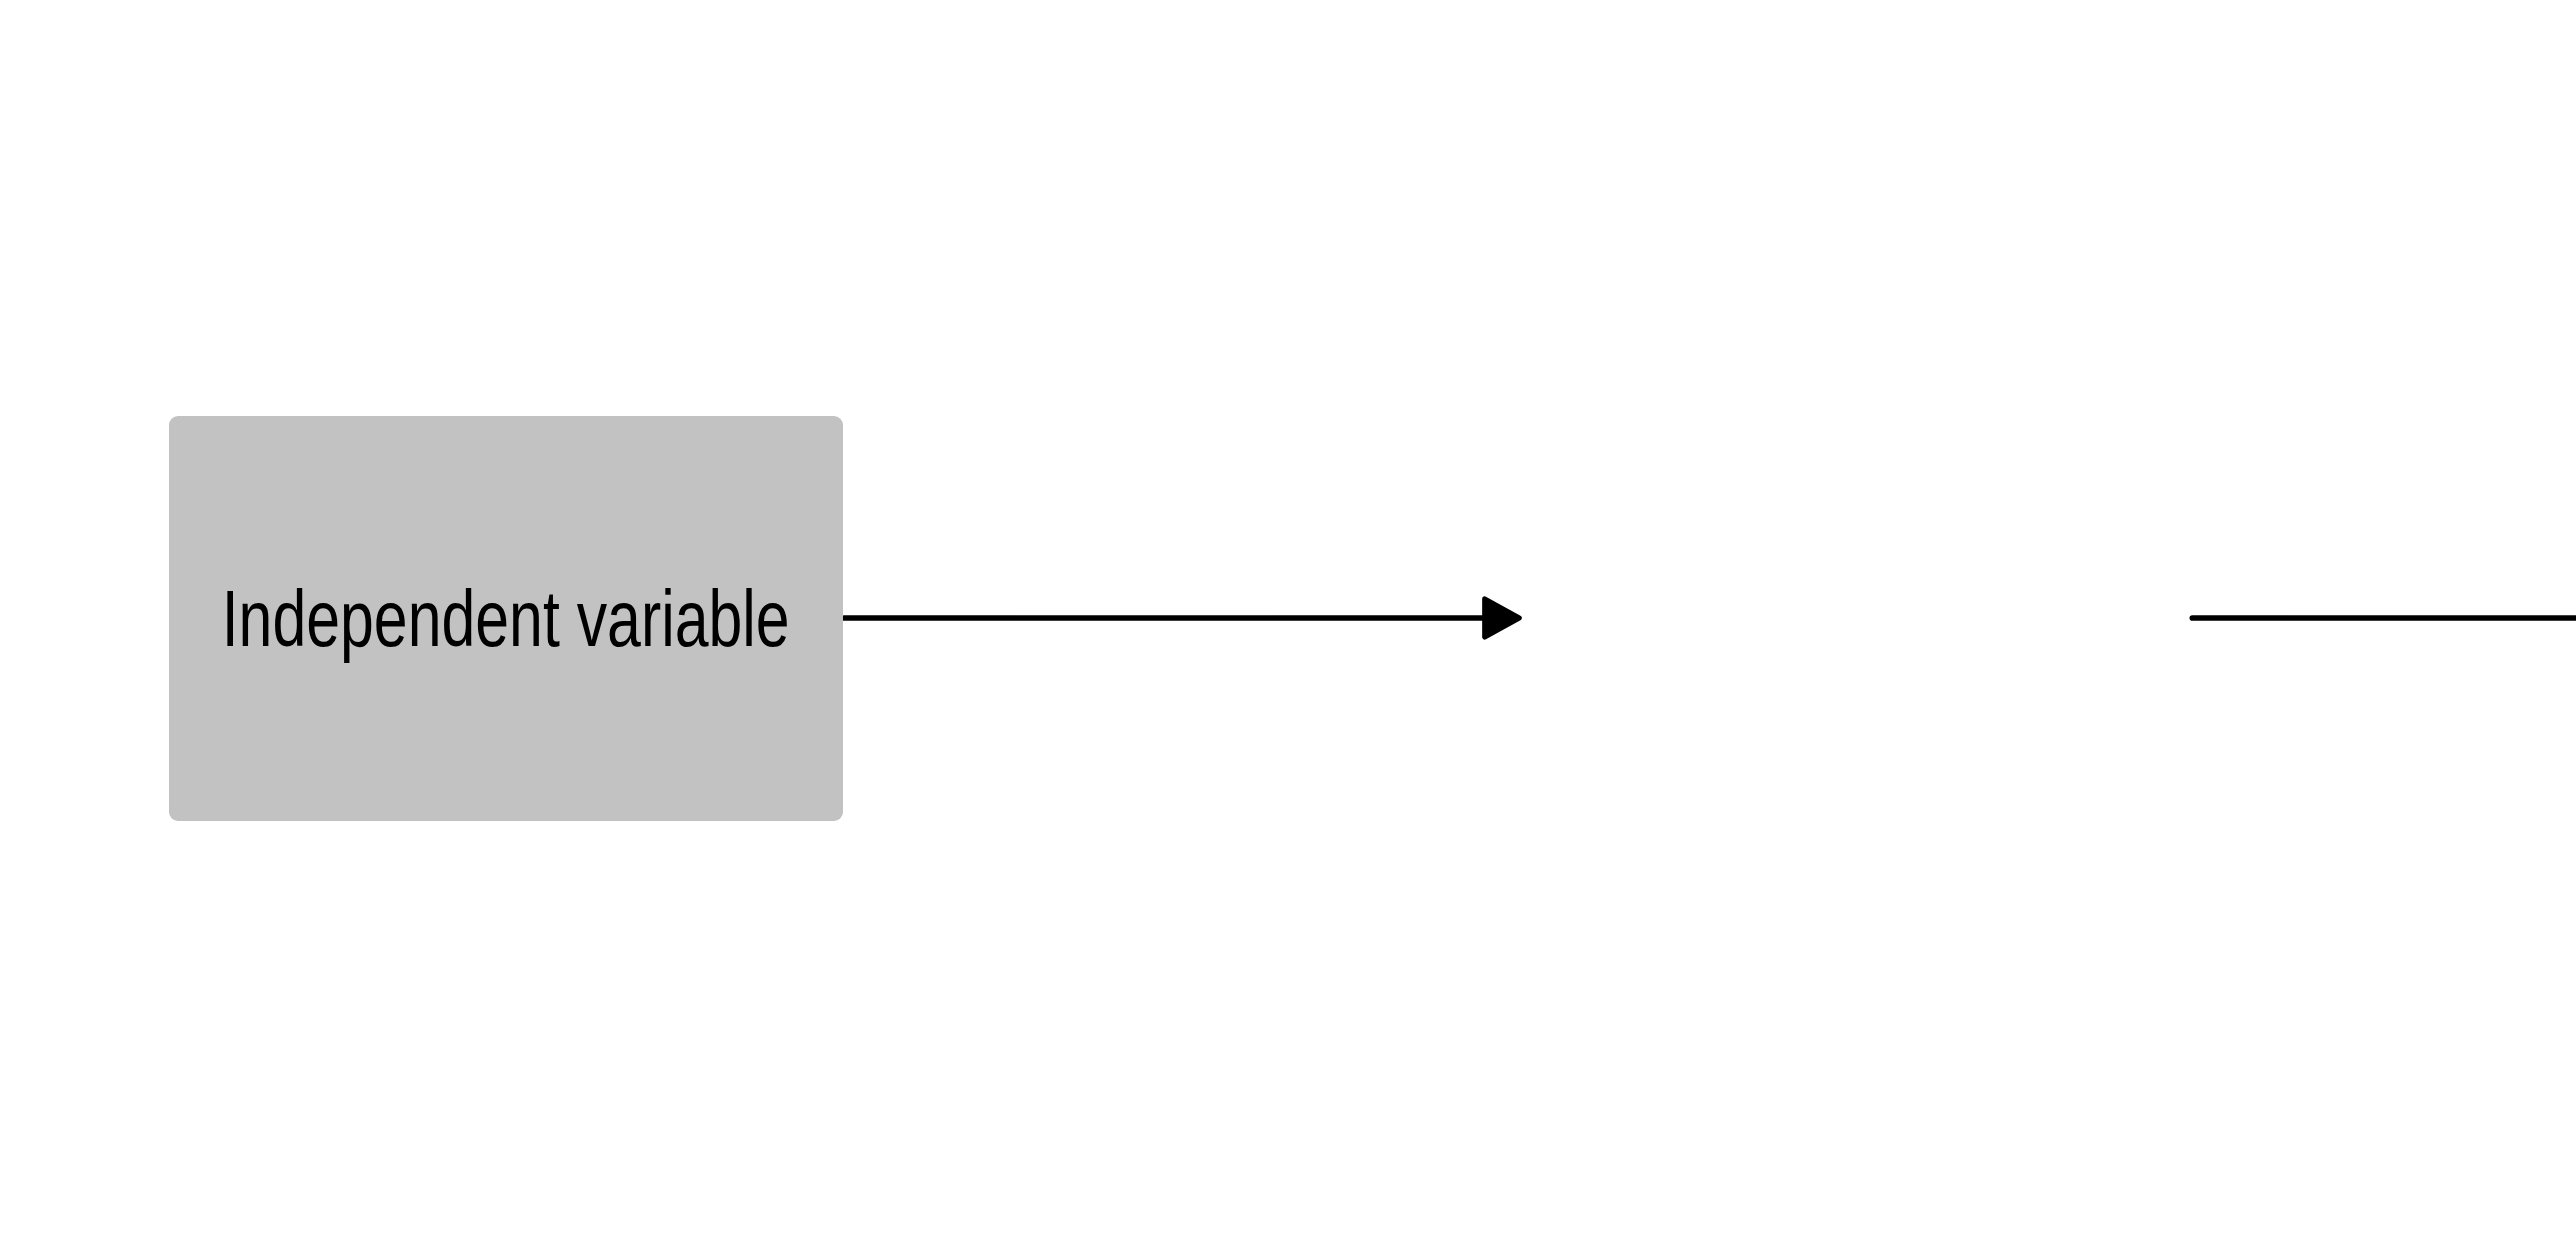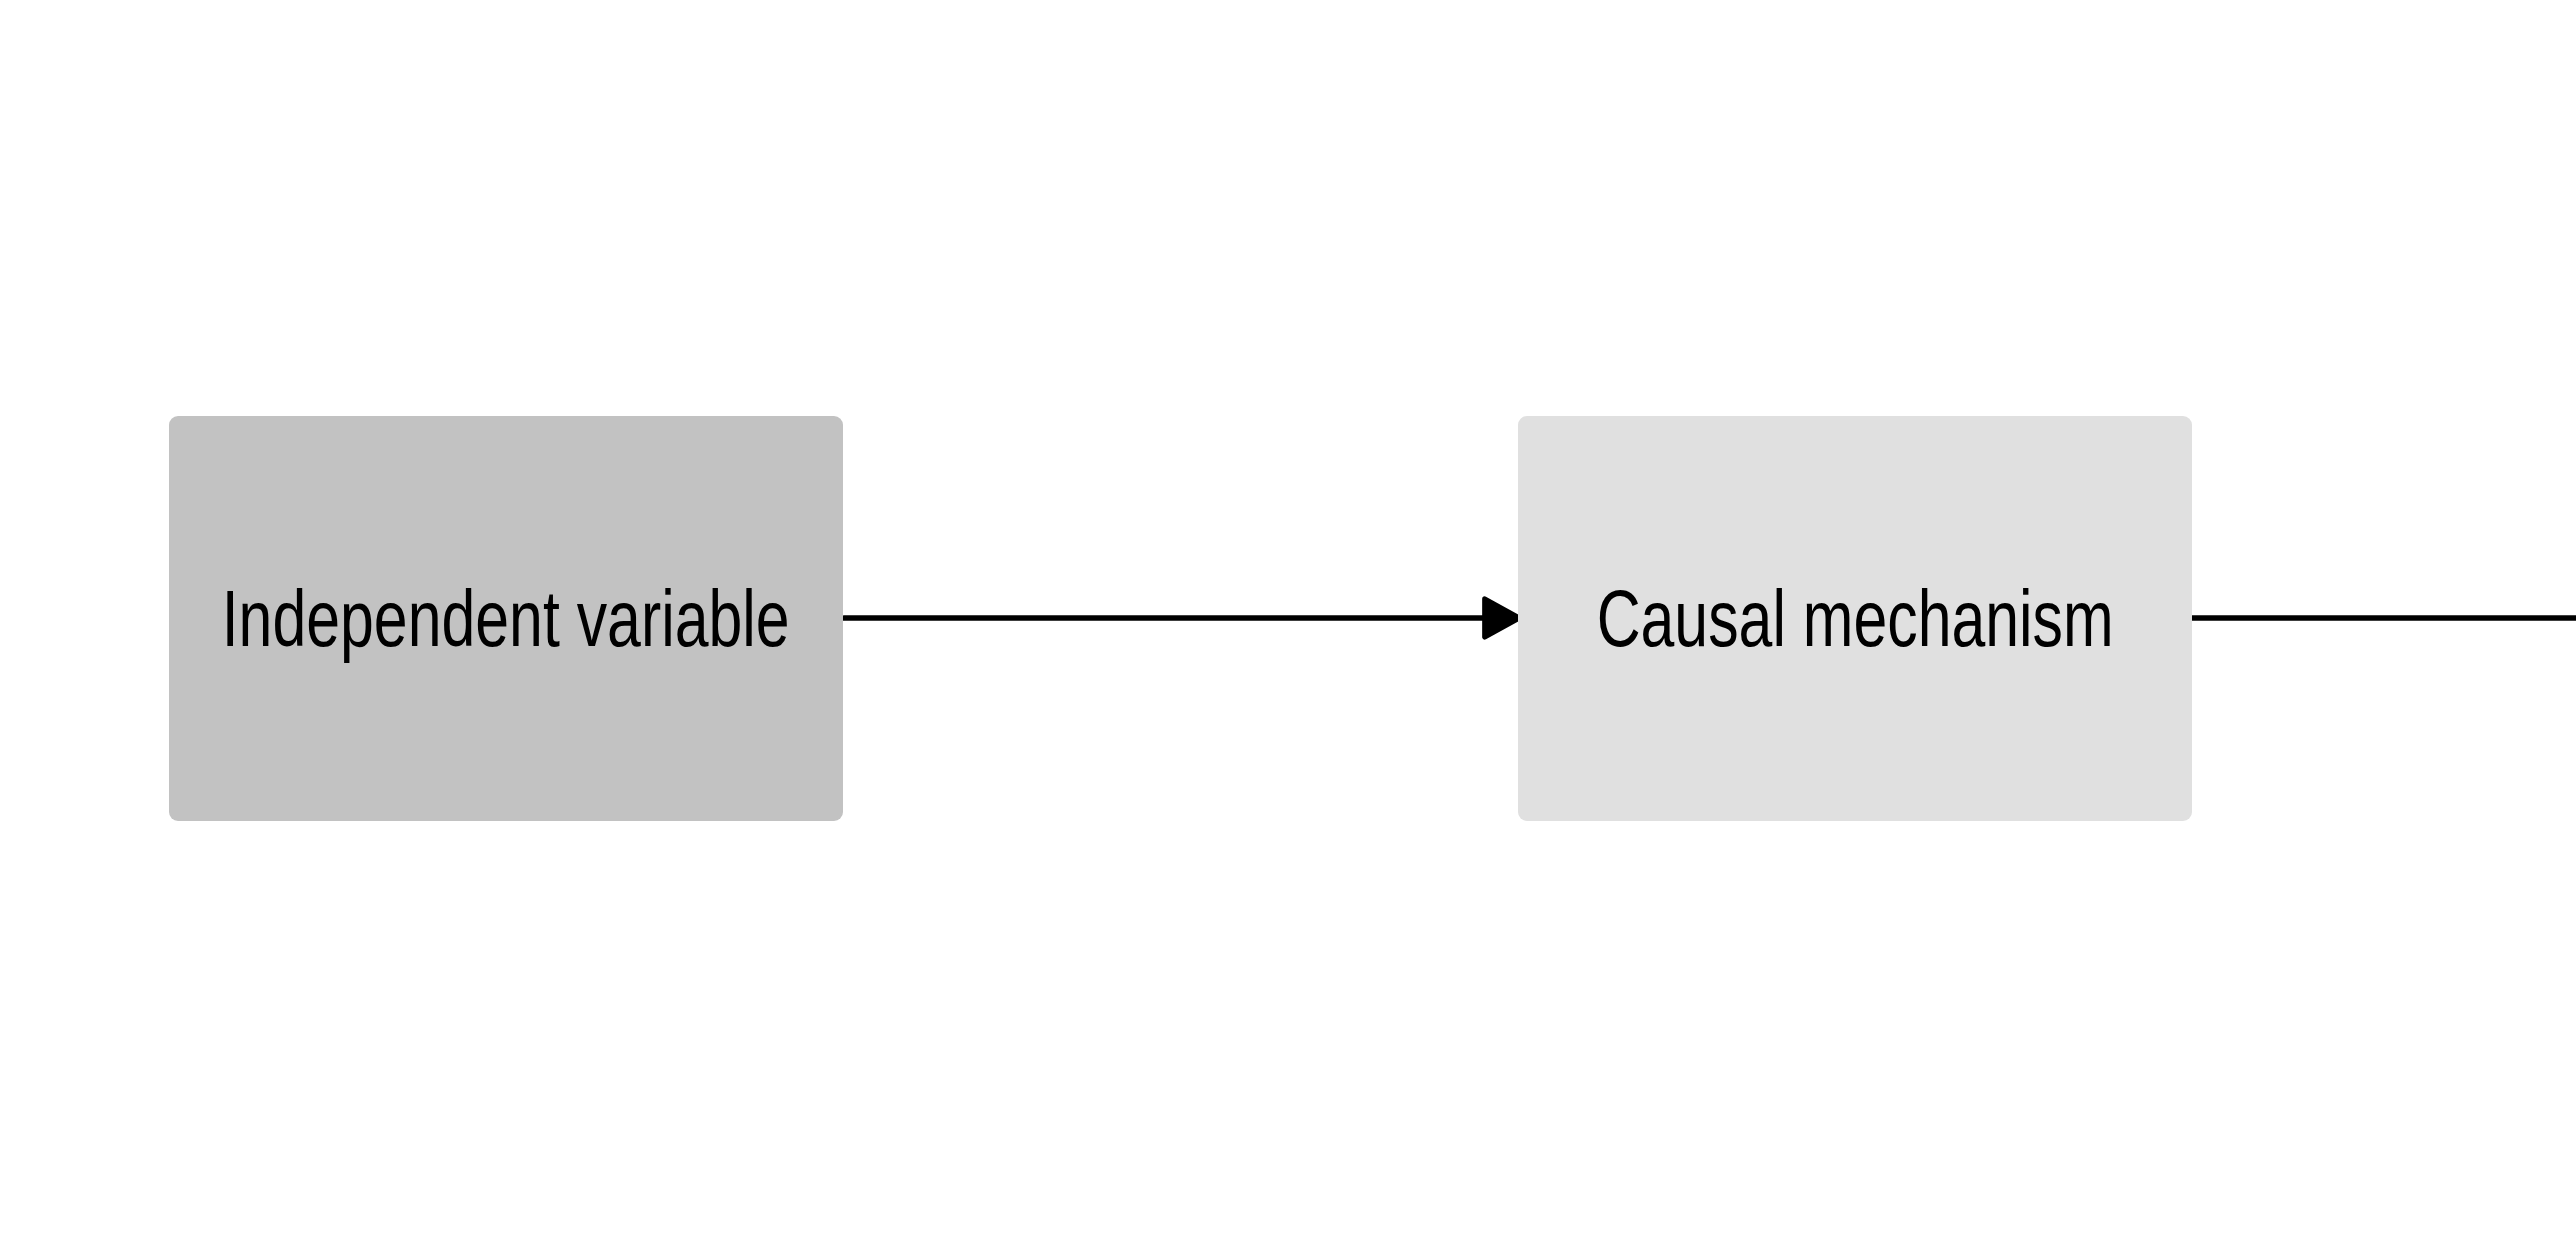--- a/index.html
+++ b/index.html
@@ -60,18 +60,15 @@
     <g>
       <line x1="4256" y1="1200" x2="5500" y2="1200" stroke-width="11" stroke-linecap="round" stroke="#000000"></line>
       <path d="M5500 1163 L5567 1200 L5500 1237 Z" stroke="#000000" stroke-width="10" stroke-linejoin="round" fill="#000000"></path>
     </g>
   </svg>
 
   <div class="node node-1" style="background: rgb(194, 194, 194);">
     <span class="node-label">Independent variable</span>
   </div>
 
-  <div class="node node-2" style="background: rgb(224, 224, 224);">
-    <span class="node-label">Causal mechanism</span>
-  </div>
 
 </div>
 
 
 </body></html>

